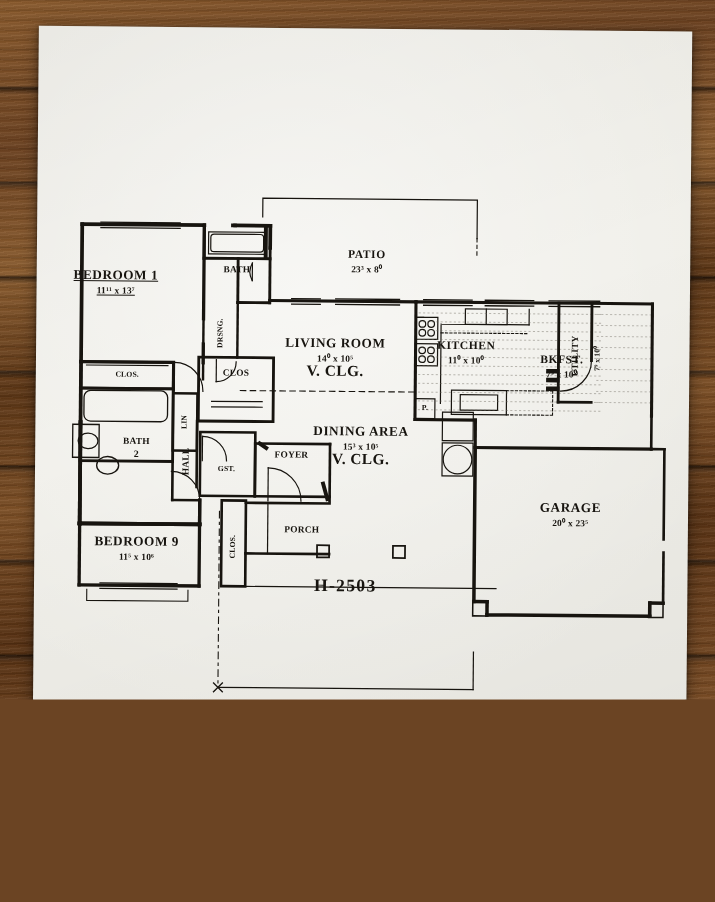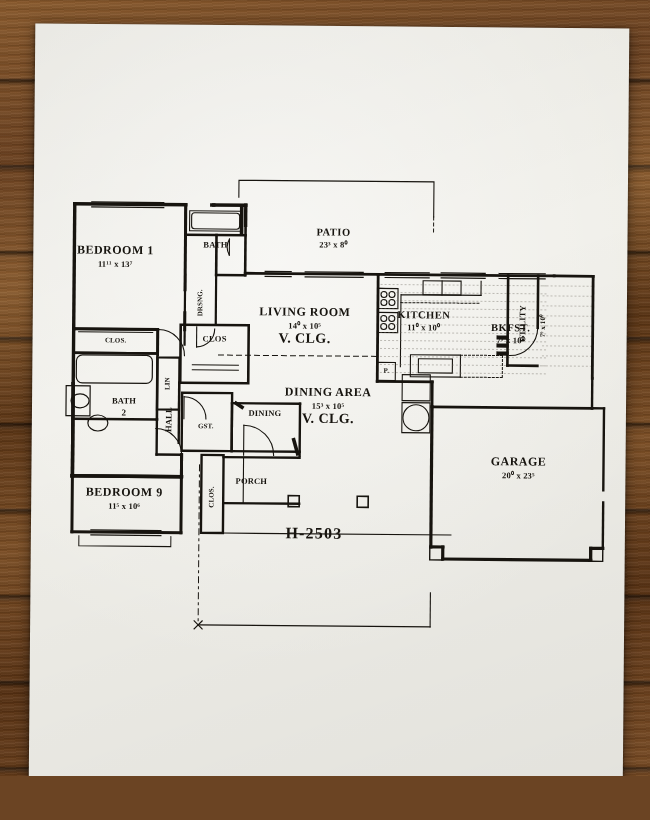--- a/index.html
+++ b/index.html
@@ -1,21 +1,21 @@
 <!DOCTYPE html>
 <html><head>
 <meta charset="utf-8">
 <style>
   html,body{margin:0;padding:0;}
   body{
     width:650px;height:820px;overflow:hidden;
     font-family:"Liberation Serif", serif;
     background:#6b4423;
   }
-  #stage{position:relative;width:650px;height:776px;overflow:hidden;}
+  #stage{position:relative;width:650px;height:636px;overflow:hidden;}
 
   
   .wood{
     position:absolute;inset:0;
     background:
       repeating-linear-gradient(180deg,
         rgba(0,0,0,.13) 0px, rgba(0,0,0,.0) 2px, rgba(255,255,255,.05) 5px, rgba(0,0,0,.06) 9px),
       repeating-linear-gradient(180deg,
         rgba(0,0,0,.0) 0px, rgba(0,0,0,.0) 78px, rgba(0,0,0,.55) 80px, rgba(0,0,0,.25) 83px, rgba(0,0,0,.0) 86px),
       linear-gradient(170deg,#8a5a2c 0%,#6d4220 18%,#8b5c2e 33%,#5d3615 48%,#7d4f25 62%,#5a3314 78%,#7a4c24 100%);
@@ -383,21 +383,21 @@
           </g>
 
         </g>
       </svg>
 
       <div class="lbl room-md" style="left:300px;top:212px;">
         <span>PATIO</span>
         <span class="dim">23³ x 8⁰</span>
       </div>
 
-      <div class="lbl room-lg" style="left:82px;top:232px;">
+      <div class="lbl room-lg" style="left:72px;top:232px;text-decoration:underline;">
         <span>BEDROOM 1</span>
         <span class="dim">11¹¹ x 13⁷</span>
       </div>
 
       <div class="lbl room-sm" style="left:182px;top:220px;">
         <span>BATH</span>
       </div>
 
       <div class="lbl room-xs vert" style="left:168px;top:278px;">
         <span>DRSNG.</span>
@@ -422,33 +422,33 @@
 
       <div class="lbl room-sm vert" style="left:137px;top:395px;">
         <span>HALL</span>
       </div>
 
       <div class="lbl room-xs" style="left:174px;top:402px;">
         <span>GST.</span>
       </div>
 
       <div class="lbl room-sm" style="left:233px;top:388px;">
-        <span>DINING</span>
+        <span>FOYER</span>
       </div>
 
       <div class="lbl room-lg" style="left:93px;top:474px;">
         <span>BEDROOM 9</span>
         <span class="dim">11⁵ x 10⁶</span>
       </div>
 
       <div class="lbl room-xs vert" style="left:181px;top:472px;">
         <span>CLOS.</span>
       </div>
 
-      <div class="lbl room-sm" style="left:220px;top:456px;">
+      <div class="lbl room-sm" style="left:243px;top:456px;">
         <span>PORCH</span>
       </div>
 
       <div class="lbl room-lg" style="left:272px;top:300px;">
         <span>LIVING ROOM</span>
         <span class="dim">14⁰ x 10⁵</span>
         <span class="clg">V. CLG.</span>
       </div>
 
       <div class="lbl room-lg" style="left:296px;top:380px;">

